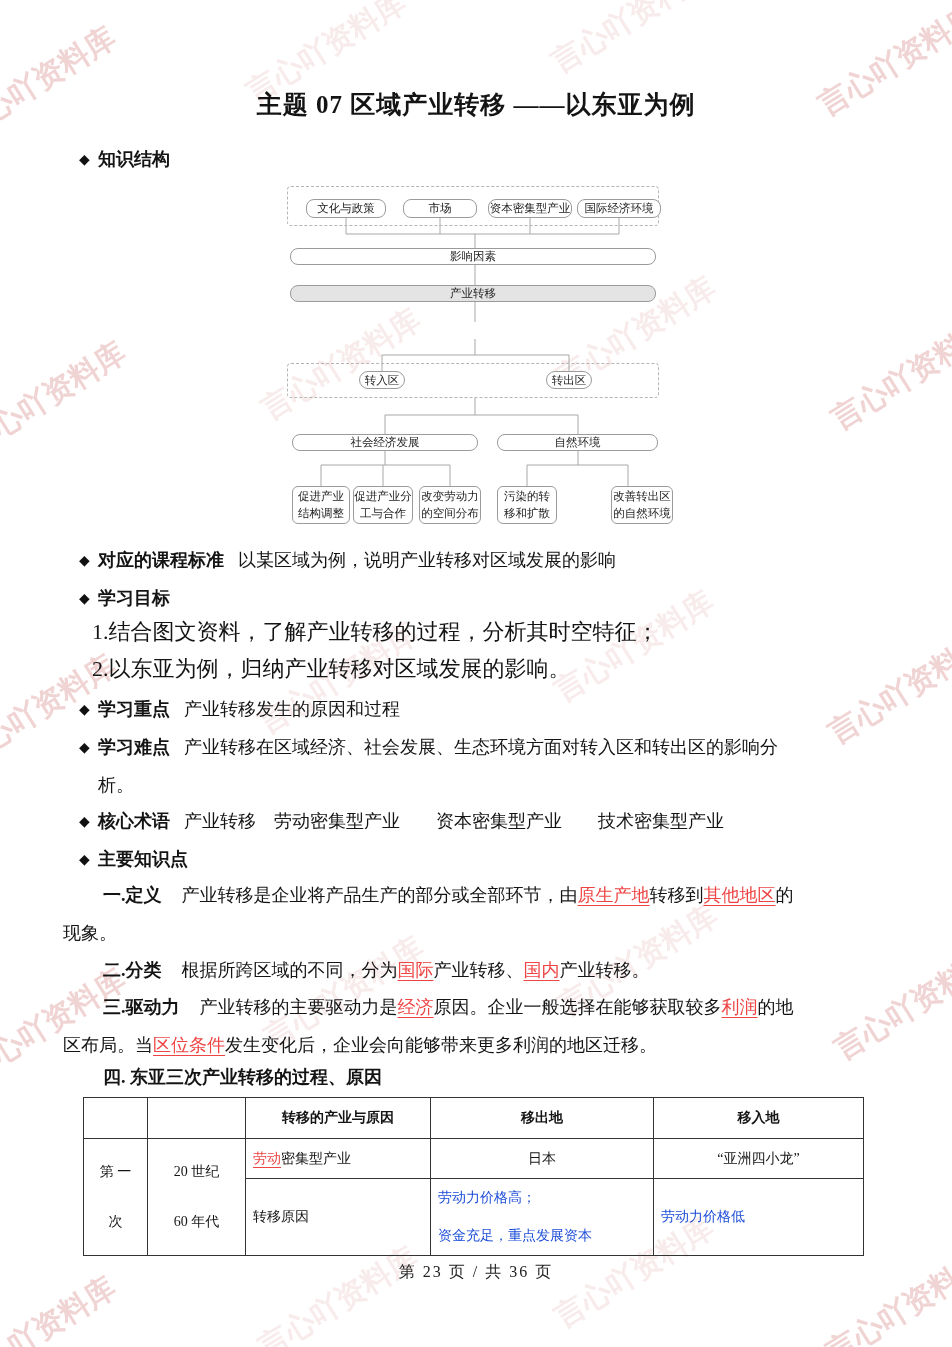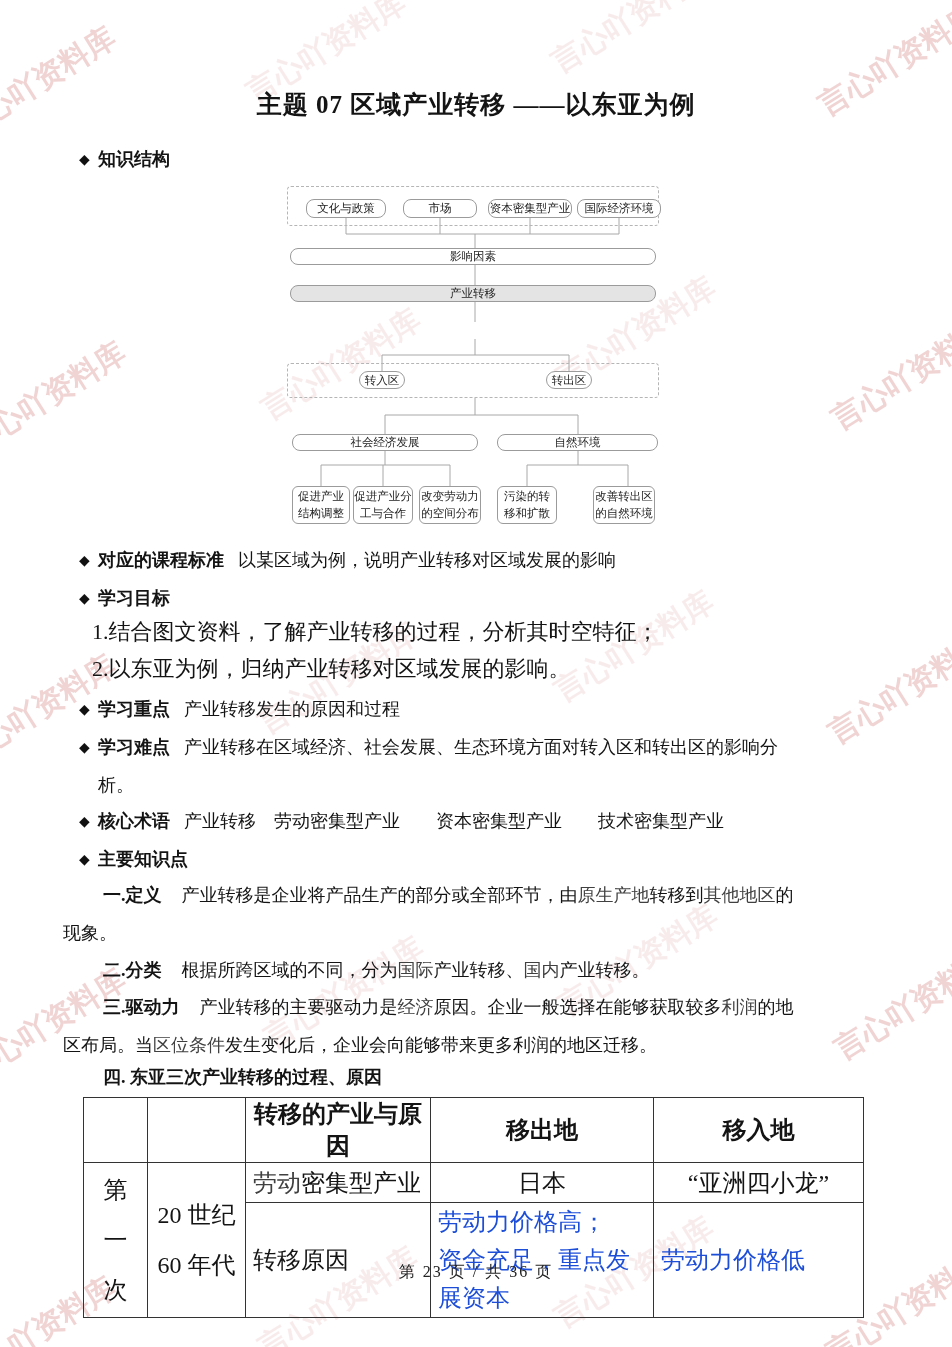--- a/index.html
+++ b/index.html
@@ -42,34 +42,34 @@
   .doc-footer{left:0;right:0;top:1262px;text-align:center;font-size:16px;letter-spacing:2px;color:#222;}
   
   .bullet-row{position:absolute;left:79px;width:812px;padding-left:19px;font-size:18px;line-height:38px;}
   .diamond{position:absolute;left:0;top:1px;font-size:14px;color:#111;}
   .blabel{font-weight:bold;font-family:"Liberation Sans","DejaVu Sans",sans-serif;margin-right:14px;}
   .line2{display:block;text-indent:0;}
   .subitem{position:absolute;left:92px;font-size:22px;}
   
   .kpara{position:absolute;left:63px;width:826px;font-size:18px;line-height:38px;text-indent:40px;}
   .klbl{font-weight:bold;margin-right:20px;}
-  .red-term{color:#404040;text-underline-offset:4px;}
+  .red-term{color:#ef4444;text-decoration:underline;text-underline-offset:4px;}
   .red{color:#1d4ed8;}
   .kbold{font-weight:bold;}
   
   .diagram{left:283px;top:183px;width:380px;height:345px;}
   .dbox{position:absolute;border:1px solid #9b9b9b;background:#fff;border-radius:8px;
         display:flex;align-items:center;justify-content:center;
         font-size:11.5px;color:#222;box-sizing:border-box;}
   .dashedbox{position:absolute;border:1px dashed #b5b5b5;border-radius:4px;box-sizing:border-box;}
   .gray{background:#e4e4e4;}
   .leaf{white-space:pre-line;text-align:center;line-height:1.5;border-radius:6px;}
   .dsvg{position:absolute;left:0;top:0;}
   
-  .ktable{position:absolute;left:83px;top:1097px;border-collapse:collapse;table-layout:fixed;width:780px;font-size:24px;}
+  .ktable{position:absolute;left:83px;top:1097px;border-collapse:collapse;table-layout:fixed;width:780px;font-size:14px;}
   .ktable td{border:1.6px solid #333;box-sizing:border-box;padding:0 7px;vertical-align:middle;}
   .ktable .hd{text-align:center;font-weight:bold;height:41px;}
   .ktable .ctr{text-align:center;}
   .ktable .pre{white-space:pre-line;}
   .rowspan-cell{text-align:center;line-height:50px;white-space:pre-line;padding:0 10px;}
   .h-r1{height:40px;}
   .h-r2{height:74px;}
   .out-red{line-height:38px;}
 </style>
 </head>
@@ -125,21 +125,21 @@
   <div class="dbox" style="left:214px;top:251px;width:161px;height:17px;">自然环境</div>
 
   <div class="dbox leaf" style="left:9px;top:303px;width:58px;height:38px;">促进产业
 结构调整</div>
   <div class="dbox leaf" style="left:70px;top:303px;width:60px;height:38px;">促进产业分
 工与合作</div>
   <div class="dbox leaf" style="left:136px;top:303px;width:62px;height:38px;">改变劳动力
 的空间分布</div>
   <div class="dbox leaf" style="left:214px;top:303px;width:60px;height:38px;">污染的转
 移和扩散</div>
-  <div class="dbox leaf" style="left:310px;top:303px;width:62px;height:38px;">改善转出区
+  <div class="dbox leaf" style="left:328px;top:303px;width:62px;height:38px;">改善转出区
 的自然环境</div>
 </div>
 
 <div class="bullet-row" style="top:541px">
   <span class="diamond">◆</span><span class="blabel">对应的课程标准</span><span>以某区域为例，说明产业转移对区域发展的影响</span>
 </div>
 
 <div class="bullet-row" style="top:579px">
   <span class="diamond">◆</span><span class="blabel">学习目标</span>
 </div>

